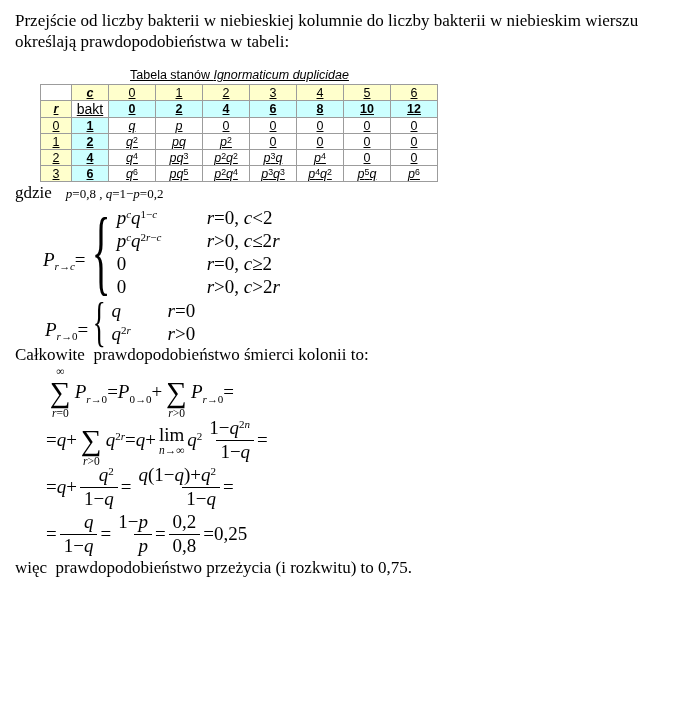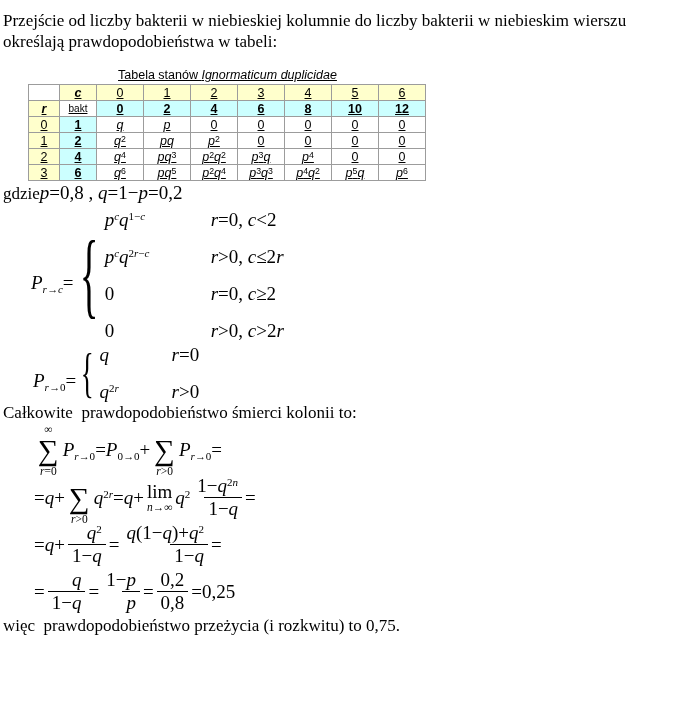--- a/index.html
+++ b/index.html
@@ -1,18 +1,18 @@
 <!DOCTYPE html>
 <html><head>
 <meta charset="utf-8">
 <style>
   html,body{margin:0;padding:0;background:#ffffff;}
   body{width:700px;height:725px;overflow:hidden;color:#000;
        font-family:"Liberation Serif", serif;}
-  .page{padding:10px 8px 0 3px;box-sizing:border-box;}
+  .page{padding:10px 8px 0 15px;box-sizing:border-box;}
   p.body{font-size:17px;line-height:1.24;margin:0;white-space:pre-wrap;}
 
   
   .math{font-family:"Liberation Serif", serif;font-style:italic;}
   span.up{font-style:normal;}
   .math sup, .math sub{font-size:58%;line-height:0;position:relative;vertical-align:baseline;}
   .math sup{top:-0.55em;}
   .math sub{top:0.38em;}
 
   
@@ -21,41 +21,41 @@
              text-align:center;margin-bottom:2px;}
   .tbl-title i{font-style:italic;}
   table.states{border-collapse:collapse;table-layout:fixed;
                font-family:"Liberation Sans", sans-serif;font-size:12.5px;}
   table.states td{border:1px solid #9c9c9c;text-align:center;height:15px;padding:0 1px;
                   overflow:hidden;white-space:nowrap;}
   td.corner{border:none;background:transparent;}
   td.y{background:#ffffcc;}
   td.b{background:#ccffff;}
   .lab{font-weight:bold;font-style:italic;}
-  .bakt{font-size:10px;border-radius:7px;}
+  .bakt{font-size:14px;border-radius:7px;}
   .bold{font-weight:bold;}
   td.cellmath{font-style:italic;}
   td.cellmath sup{font-size:70%;line-height:0;position:relative;vertical-align:baseline;top:-0.35em;}
 
   .gdzie-line{margin-top:9px;font-size:17px;}
-  .gdzie-line .math{font-size:19px;}
+  .gdzie-line .math{margin-left:14px;font-size:13px;}
   .mt20{margin-top:20px;}
   .mt12{margin-top:12px;font-family:Liberation Serif, serif;}
   .mt10{margin-top:10px;}
 
   
   .fblock{display:flex;align-items:center;font-size:19px;}
   .fb1{margin:4px 0 0 28px;}
   .fb2{margin:3px 0 0 30px;}
   .flhs{white-space:nowrap;margin-top:16px;}
   .brace{display:inline-block;font-style:normal;line-height:1;margin:0 5px 0 4px;
          font-family:"Liberation Serif", serif;}
   .b4{font-size:46px;transform:scaleY(2.05) scaleX(0.85);}
   .b2{font-size:30px;transform:scaleY(1.8) scaleX(0.9);}
-  .cases{display:inline-grid;row-gap:2px;gap:16px;}
+  .cases{display:inline-grid;row-gap:2px;}
   .c4{grid-template-columns:90px auto;}
   .c2{grid-template-columns:56px auto;}
   .cases .expr,.cases .cond{line-height:21px;white-space:nowrap;}
 
   
   .mathline{display:flex;align-items:center;margin-left:31px;font-size:19px;}
   .ml1{height:50px;margin-top:2px;}
   .ml2{height:46px;}
   .ml3{height:48px;}
   .ml4{height:46px;}

